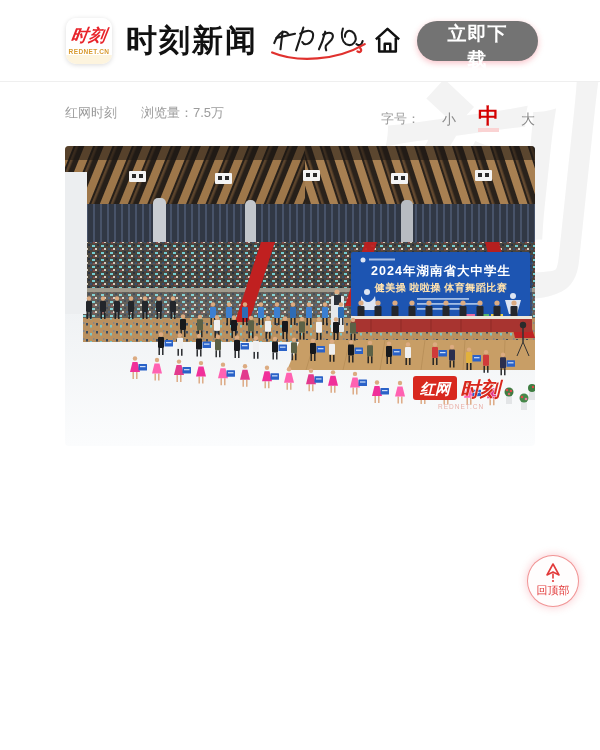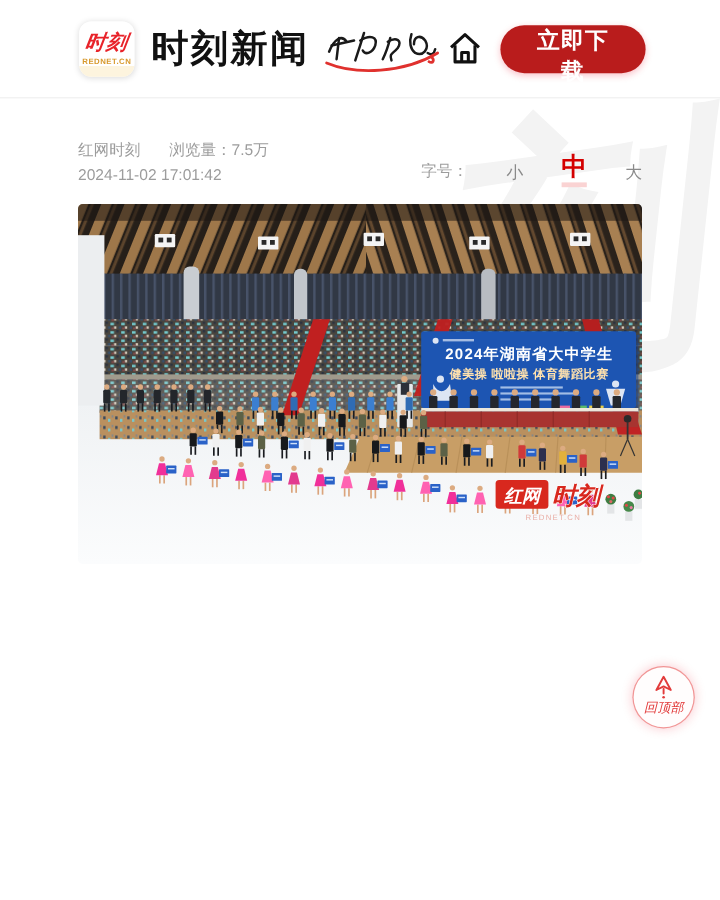--- a/index.html
+++ b/index.html
@@ -13,46 +13,46 @@
   .logo-box { width:46px; height:46px; border-radius:10px; background:linear-gradient(to top,#fdf4de 0 9px,#fff 9px);
     box-shadow:0 1px 5px rgba(0,0,0,.15); display:flex; flex-direction:column; justify-content:center;
     align-items:center; flex:0 0 auto; cursor:pointer; }
   .logo-cn { color:#e8232a; font-weight:800; font-style:italic; font-size:17px; letter-spacing:1px;
     transform:skewX(-8deg); line-height:1; }
   .logo-en { font-size:6.5px; color:#d89a2e; letter-spacing:.4px; margin-top:4px; font-weight:700; }
   .app-title { font-size:31px; font-weight:800; color:#111; letter-spacing:2px; margin-left:14px; white-space:nowrap; }
   .signature { margin-left:10px; flex:0 0 auto; }
   .sp { flex:1; }
   .home-ic { flex:0 0 auto; margin-right:14px; cursor:pointer; }
-  .dl { height:40px; padding:0 25px; border:none; border-radius:20px; background:#b91c1c; color:#fff;
+  .dl { height:40px; padding:0 25px; border:none; border-radius:20px; background:#737373; color:#fff;
     font-size:19px; font-weight:700; letter-spacing:1px; cursor:pointer;
     font-family:"Liberation Sans","DejaVu Sans",sans-serif; box-shadow:0 2px 6px rgba(230,0,33,.25); }
 
   
   .content { position:relative; width:470px; margin:0 auto; }
   .ghost { position:absolute; top:-20px; right:-46px; font-size:225px; line-height:1; color:#f3f3f3;
     font-weight:700; font-style:italic; transform:rotate(-8deg); z-index:0; pointer-events:none; }
   h1.title { position:relative; z-index:1; margin-top:30px; font-size:33px; line-height:45px;
     font-weight:800; color:#1b1b1b; letter-spacing:.5px; }
-  .meta-row { position:relative; z-index:1; margin-top:32px; display:flex; justify-content:space-between;
-    align-items:flex-end; }
+  .meta-row { position:relative; z-index:1; margin-top:20px; display:flex; justify-content:space-between;
+    align-items:flex-start; }
   .meta-left { font-size:13px; color:#9c9c9c; line-height:21px; }
   .meta-src { margin-right:24px; }
-  .fs-sel { display:flex; align-items:center; gap:32px; padding-top:3px; }
+  .fs-sel { display:flex; align-items:center; gap:22px; padding-top:3px; }
   .fs-label { font-size:13px; color:#9c9c9c; }
   .fs-opt { font-size:14px; color:#8a8a8a; cursor:pointer; line-height:1; }
   .fs-opt.selected { font-size:21px; font-weight:800; color:#d40000; }
   .fs-opt.selected::after { content:''; display:block; height:4px; width:100%; background:#fad3d3; margin-top:2px; }
   p.body { position:relative; z-index:1; margin-top:24px; font-family:"Liberation Serif","DejaVu Serif",serif;
     font-size:17.5px; line-height:29px; color:#3f3f3f; text-indent:2em; text-align:justify; letter-spacing:.2px; }
   figure.photo { position:relative; z-index:1; margin-top:14px; width:470px; height:300px;
     border-radius:4px; overflow:hidden; cursor:pointer; }
 
   
-  .float-btns { position:absolute; left:527px; top:555px; z-index:5; display:flex; flex-direction:column; gap:29px;font-style:italic; }
+  .float-btns { position:absolute; left:527px; top:555px; z-index:5; display:flex; flex-direction:column; gap:29px; }
   .fbtn { width:52px; height:52px; border-radius:50%; background:#fffdfd; border:1px solid rgba(232,80,80,.6);
     box-shadow:0 0 10px rgba(230,0,33,.22); display:flex; flex-direction:column; align-items:center;
     justify-content:flex-start; padding-top:6px; cursor:pointer; }
   .fbtn span { font-size:11px; color:#e23b3b; line-height:1; margin-top:1px; white-space:nowrap; }
 </style>
 </head>
 <body>
 
 <div class="page">
 
@@ -91,21 +91,20 @@
   </header>
 
   <div class="content">
     <div class="ghost">刻</div>
 
     <div class="meta-row">
       <div class="meta-left">
         <div>
           <span class="meta-src">红网时刻</span><span>浏览量：</span><span>7.5万</span>
         </div>
-        <div>2024-11-02 17:01:42</div>
       </div>
       <div class="fs-sel">
         <span class="fs-label">字号：</span>
         <span class="fs-opt">小</span>
         <span class="fs-opt selected">中</span>
         <span class="fs-opt">大</span>
       </div>
     </div>
 
 

